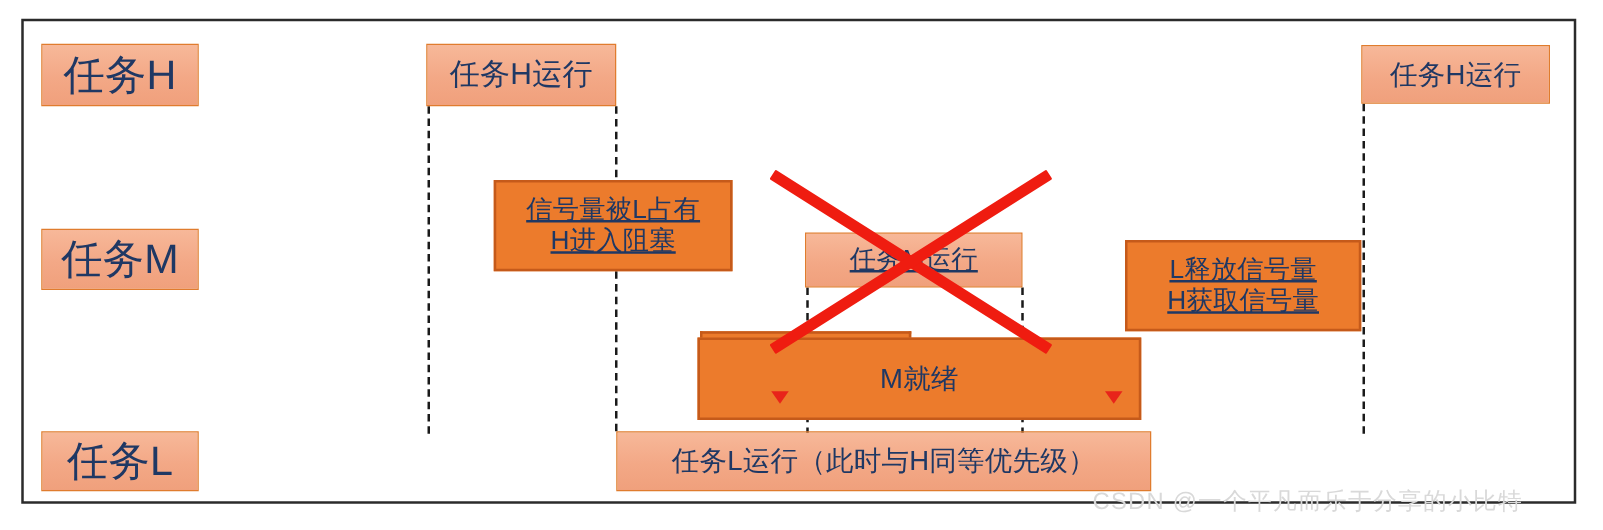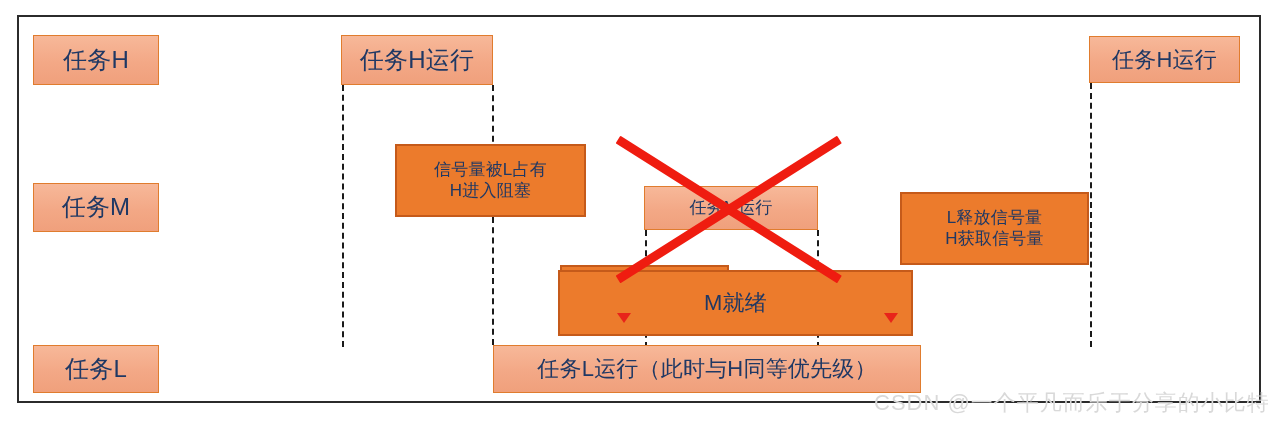--- a/index.html
+++ b/index.html
@@ -70,29 +70,29 @@
   .nub {
     position: absolute;
     background: #ec7b2c;
     border-top: 2px solid #c55a1a;
     border-left: 2px solid #c55a1a;
     border-right: 2px solid #c55a1a;
   }
   #watermark {
     position: absolute;
     color: #d9d9d9;
-    font-size: 22px;
+    font-size: 19px;
     letter-spacing: 1px;
     white-space: nowrap;
     font-family: "Liberation Sans", "DejaVu Sans", sans-serif;
   }
-  .fs28 { font-size: 24px; }
+  .fs28 { font-size: 33px; }
   .fs24 { font-size: 24px; }
   .fs22 { font-size: 22px; }
-  .fs21 { font-size: 17px; }
+  .fs21 { font-size: 21px; text-decoration: underline; }
 </style>
 </head>
 <body>
 
 <div id="canvas">
   <div id="frame"></div>
 
   <div class="dash" style="left:342px;  top:85px;  height:262px;"></div>
   <div class="dash" style="left:492px;  top:85px;  height:260px;"></div>
   <div class="dash" style="left:645px;  top:230px; height:118px;"></div>

